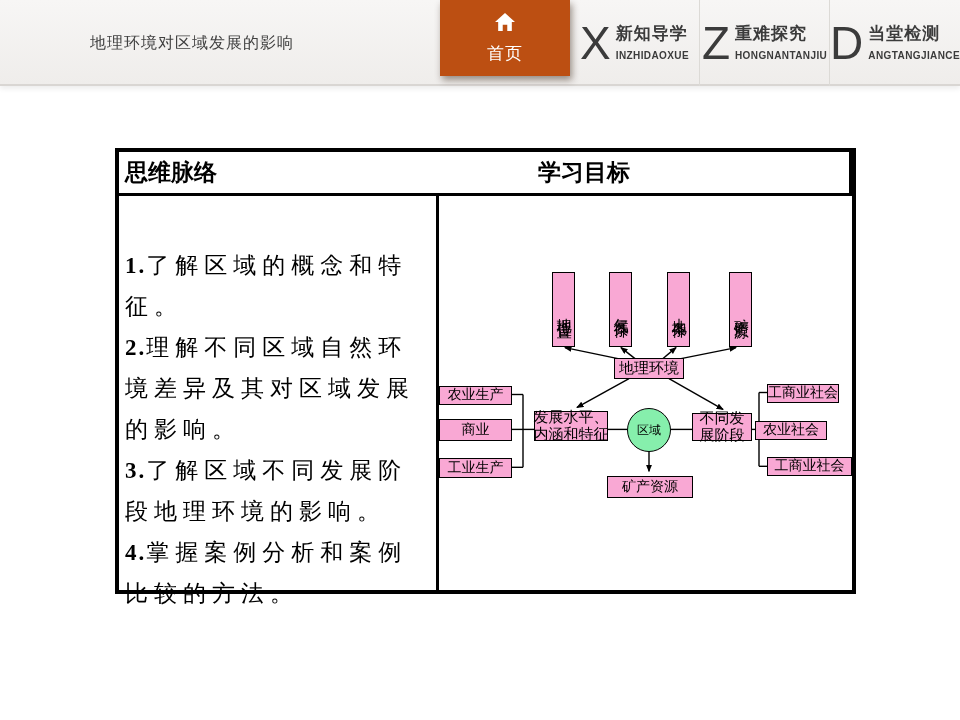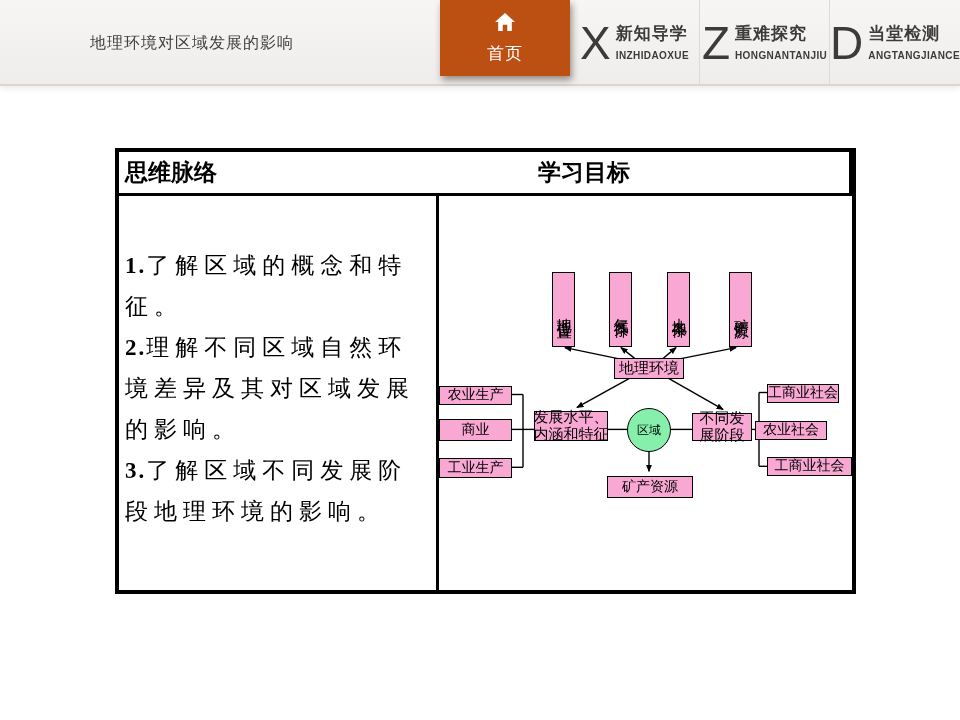--- a/index.html
+++ b/index.html
@@ -141,20 +141,21 @@
       <div class="head-cell col-right">思维脉络</div>
       <div class="head-cell col-left">学习目标</div>
     </div>
     <div class="panel-body">
 
       <div class="col-left">
         <div class="objectives">
           <div class="objective"><span class="num">1.</span><span>了解区域的概念和特征。</span></div>
           <div class="objective"><span class="num">2.</span><span>理解不同区域自然环境差异及其对区域发展的影响。</span></div>
           <div class="objective"><span class="num">3.</span><span>了解区域不同发展阶段地理环境的影响。</span></div>
+          <div class="objective"><span class="num">4.</span><span>掌握案例分析和案例比较的方法。</span></div>
         </div>
       </div>
 
       <div class="col-right">
         <div class="diagram">
 
           <svg viewBox="0 0 413 395" preserveAspectRatio="none">
             <defs>
               <marker id="arr" markerWidth="9" markerHeight="8" refX="6.5" refY="3" orient="auto" markerUnits="userSpaceOnUse">
                 <path d="M0,0 L7.5,3 L0,6 Z" fill="#000"></path>

